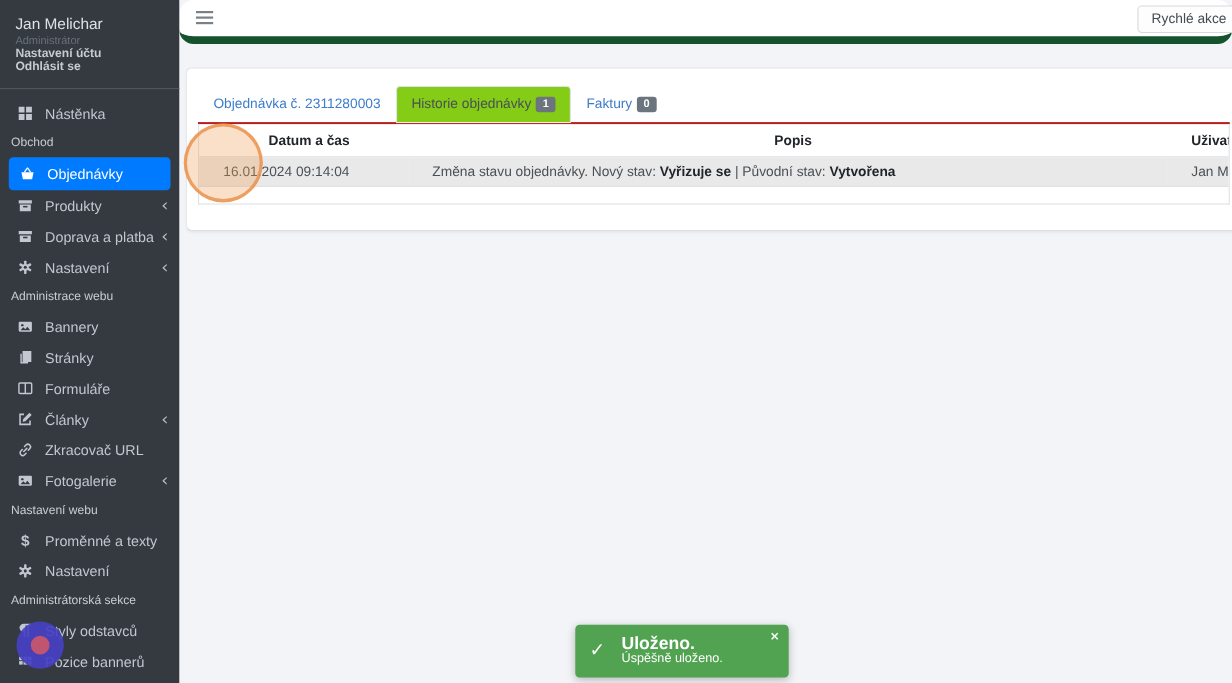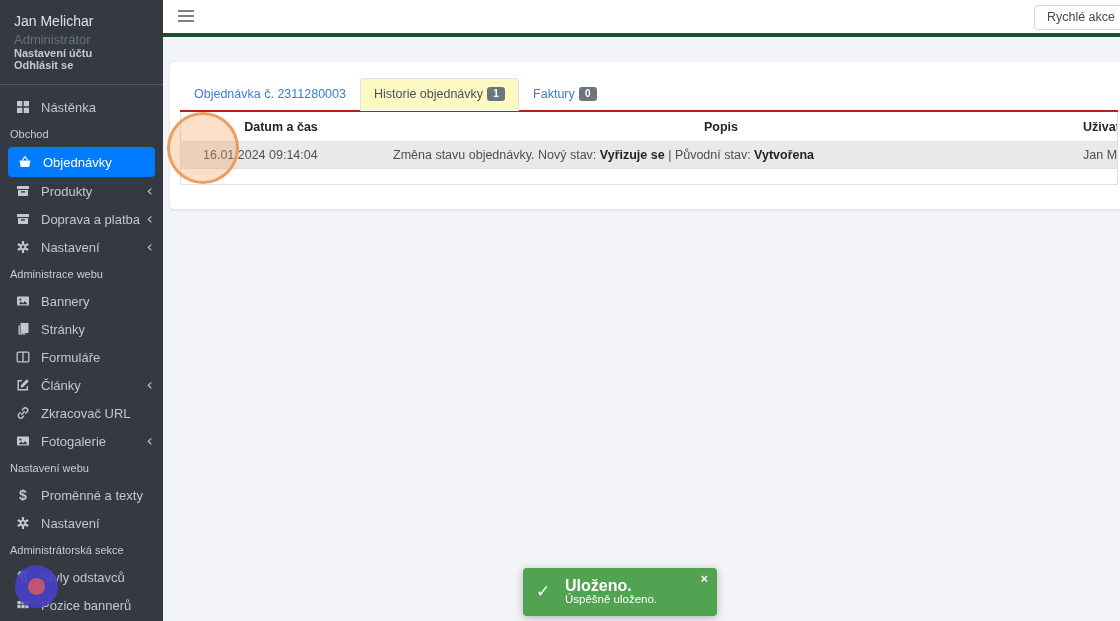--- a/index.html
+++ b/index.html
@@ -4,45 +4,45 @@
 <style>
   html,body{margin:0;padding:0;}
   body{
     width:1120px;height:621px;overflow:hidden;position:relative;
     background:#fff;font-family:"Liberation Sans","DejaVu Sans",sans-serif;
     -webkit-font-smoothing:antialiased;
   }
   
   .sidebar{position:absolute;left:0;top:0;width:163px;height:621px;background:#343a40;color:#c2c7d0;z-index:5;}
   .user-name{font-size:14px;color:#dde1e5;margin:13px 0 3px 14px;}
-  .user-role{font-size:13px;color:#687079;margin:0 0 0 14px;}
+  .user-role{font-size:10px;color:#687079;margin:0 0 0 14px;}
   .user-link{font-size:11px;color:#c6cbd1;margin:0 0 0 14px;font-weight:600;cursor:pointer;}
   .side-divider{border-bottom:1px solid #4f575e;margin-top:13px;}
   .nav{margin-top:8px;}
   .nav-item{height:28px;display:flex;align-items:center;padding:0 10px 0 14px;font-size:13px;color:#c2c7d0;cursor:pointer;}
   .nav-item .ico{width:18px;margin-right:9px;display:flex;align-items:center;justify-content:center;flex:0 0 18px;}
   .nav-item.active{background:#007bff;color:#fff;border-radius:4px;margin:0 8px;padding:0 8px;height:30px;}
   .nav-header{height:26px;line-height:26px;font-size:11px;color:#c8cdd3;padding-left:10px;}
   .chev{margin-left:auto;font-size:16px;line-height:1;color:#b8bec5;font-family:"DejaVu Sans",sans-serif;}
   .dollar{font-size:14px;font-weight:700;color:#c2c7d0;}
   svg{display:block;}
   
   .content-bg{position:absolute;left:163px;top:0;right:0;bottom:0;background:#f2f4f7;}
-  .topbar{position:absolute;left:163px;top:0;right:0;height:33px;background:#fff;border-bottom:4px solid #14532d;z-index:2;}
+  .topbar{position:absolute;left:163px;top:0;right:0;height:33px;background:#fff;border-bottom:7px solid #14532d;z-index:2;border-radius:13px;}
   .hamburger{position:absolute;left:15px;top:9px;cursor:pointer;}
   .quick-actions{position:absolute;right:-8px;top:5px;height:25px;line-height:23px;padding:0 12px;background:#fdfdfd;
     border:1px solid #d6dade;border-radius:4px;color:#444b52;font-size:12.5px;cursor:pointer;}
   
   .card{position:absolute;left:170px;top:62px;right:-8px;height:147px;background:#fff;border-radius:4px;
     box-shadow:0 0 1px rgba(0,0,0,.18),0 1px 3px rgba(0,0,0,.08);z-index:1;}
   .card-inner{padding:16px 10px 0 10px;}
   .tabs{display:flex;border-bottom:2px solid #b91c1c;margin:0;padding:0;list-style:none;}
   .tab{padding:8px 13px;font-size:12.5px;border:1px solid transparent;border-radius:4px 4px 0 0;margin-bottom:-1px;cursor:pointer;white-space:nowrap;}
   .tab.link{color:#3d7dca;}
-  .tab.active{background:#fef9c3;border-color:#dee2e6 #dee2e6 #fff;color:#495057;}
+  .tab.active{background:#84cc16;border-color:#dee2e6 #dee2e6 #fff;color:#495057;}
   .badge{display:inline-block;min-width:10px;padding:2px 4px;margin-left:4px;border-radius:3px;background:#6c757d;
     color:#fff;font-size:10px;font-weight:700;text-align:center;line-height:1;position:relative;top:-1px;}
   .panel{margin:0 10px;border:1px solid #dee2e6;border-top:none;height:72px;overflow:hidden;background:#fff;}
   table{width:100%;border-collapse:collapse;table-layout:fixed;font-size:12.5px;}
   col.c1{width:190px;}col.c2{width:690px;}
   th{text-align:center;font-weight:700;padding:8px 12px 7px 22px;color:#212529;white-space:nowrap;overflow:hidden;}
   td{padding:6px 12px 6px 22px;color:#4b5055;white-space:nowrap;overflow:hidden;border-top:1px solid #dee2e6;border-bottom:1px solid #dee2e6;margin-top:37px;}
   tr.data-row td{background:#e9e9e9;}
   td b{color:#212529;}
   

